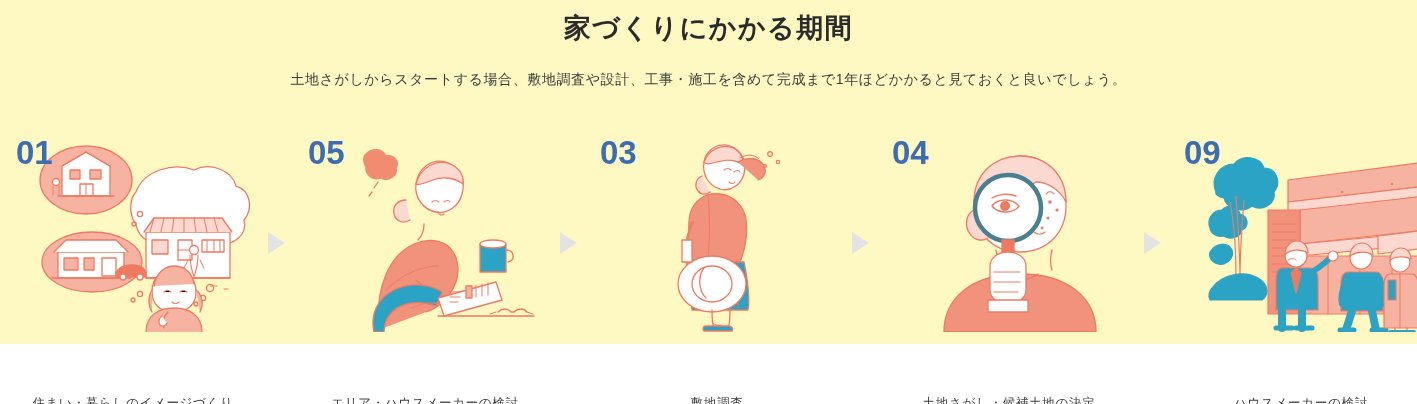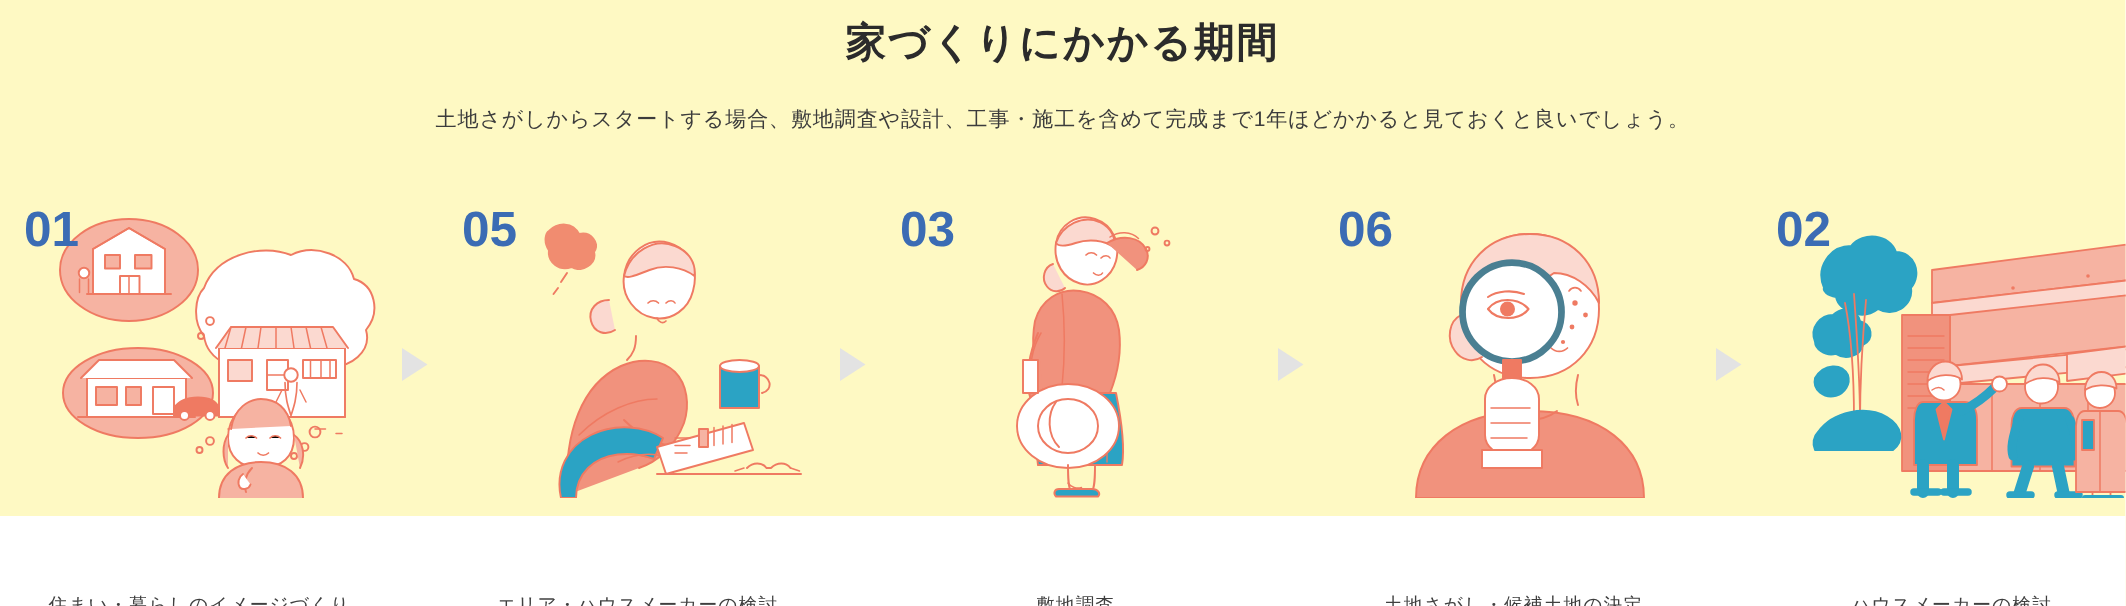--- a/index.html
+++ b/index.html
@@ -338,21 +338,21 @@
       </div>
 
       <div class="step-caption">敷地調査</div>
     </div>
 
     <div class="arrow">
       <div class="arrow-tri"></div>
     </div>
 
     <div class="step">
-      <div class="step-number">06</div>
+      <div class="step-number">04</div>
 
       <div class="step-illo">
         <svg viewBox="0 0 230 192" xmlns="http://www.w3.org/2000/svg">
           <g stroke="#ef7a62" stroke-width="1.3" stroke-linecap="round" stroke-linejoin="round">
 
             <path d="M70 66c0-30 20-50 46-50s46 20 46 50c0 26-18 46-46 46s-46-20-46-46z" fill="#ffffff"></path>
 
             <path d="M70 62c0-28 20-46 46-46s46 18 46 46c-6-12-18-20-30-20-8 6-20 10-32 8-14-2-24 4-30 12z" fill="#fbd9d0"></path>
 
             <path d="M98 40c4 10 4 18 2 24M110 38c2 10 2 18 0 24" fill="none" stroke-width="1"></path>
@@ -389,21 +389,21 @@
       </div>
 
       <div class="step-caption">土地さがし・候補土地の決定</div>
     </div>
 
     <div class="arrow">
       <div class="arrow-tri"></div>
     </div>
 
     <div class="step">
-      <div class="step-number">02</div>
+      <div class="step-number">09</div>
 
       <div class="step-illo">
         <svg viewBox="0 0 230 192" xmlns="http://www.w3.org/2000/svg">
           <g stroke="#ef7a62" stroke-width="1.2" stroke-linecap="round" stroke-linejoin="round">
 
             <path d="M92 40l138-18v24L92 62z" fill="#f6b3a2" stroke="#ef7a62"></path>
             <path d="M92 62l138-16v10L92 74z" fill="#fbd9d0" stroke="#ef7a62"></path>
 
             <path d="M104 70l126-14v34L104 104z" fill="#f6b3a2" stroke="#ef7a62"></path>
             <path d="M104 104l126-12v12L104 116z" fill="#fbd9d0" stroke="#ef7a62"></path>

